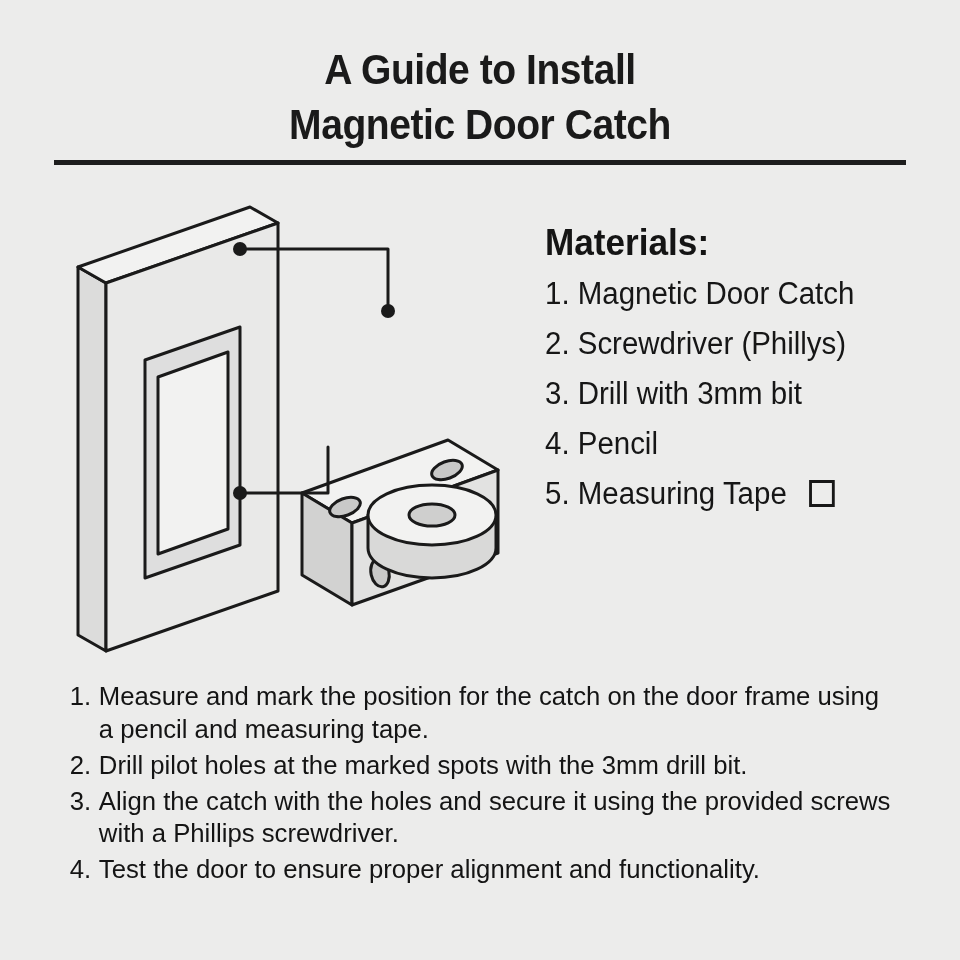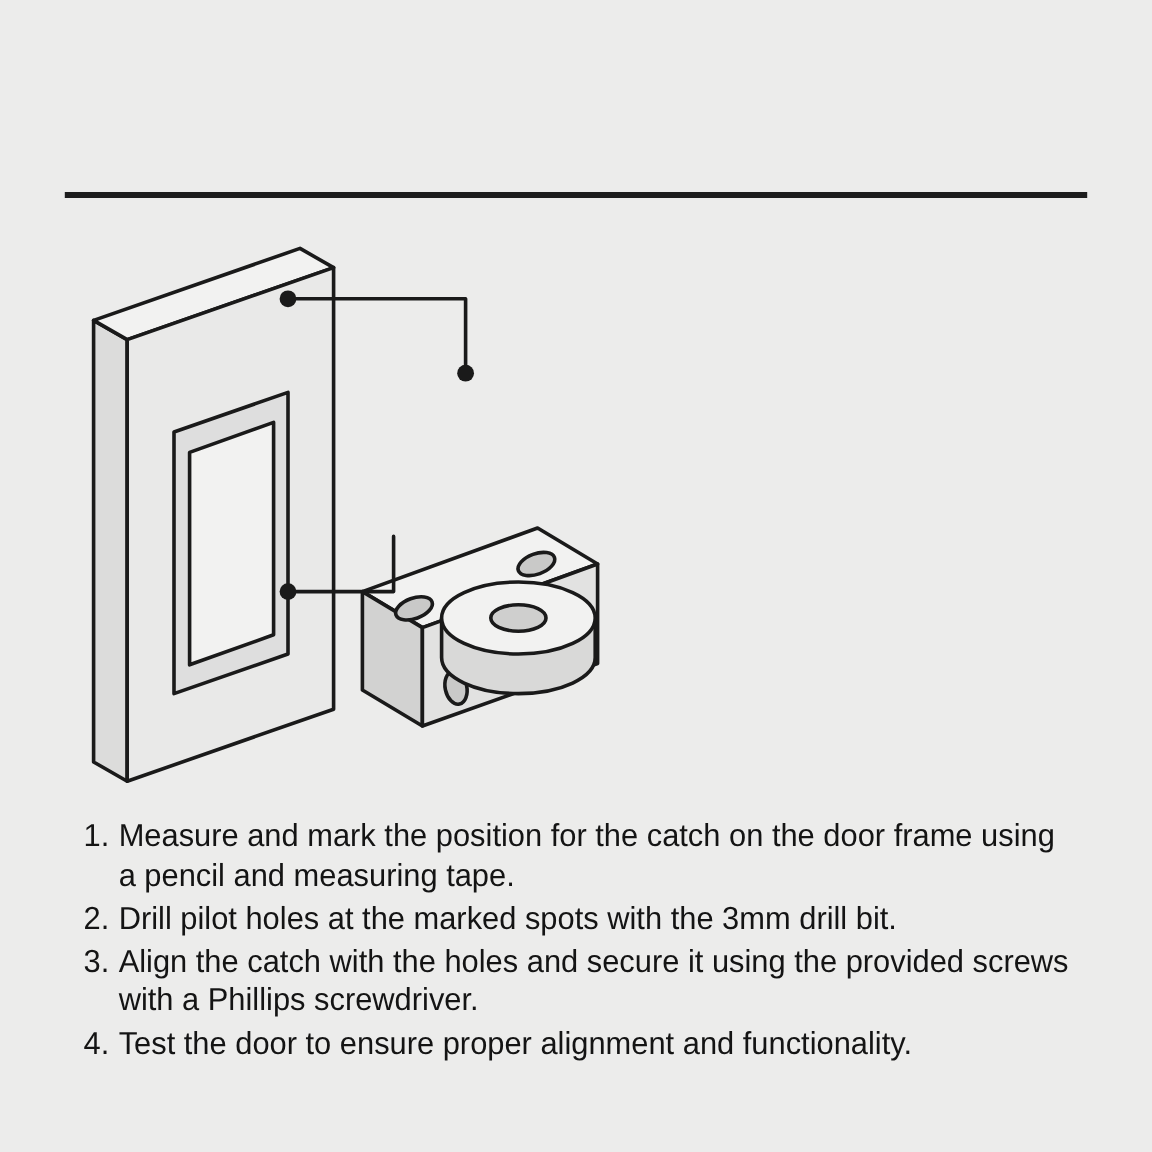--- a/index.html
+++ b/index.html
@@ -116,20 +116,24 @@
     left: 50px;
     width: 490px;
     height: 470px;
   }
 </style>
 </head>
 <body>
 
 <div id="page">
 
+  <div id="title-block">
+    <div class="title-line">A Guide to Install</div>
+    <div class="title-line">Magnetic Door Catch</div>
+  </div>
   <div id="title-rule"></div>
 
   <div id="illustration">
     <svg width="490" height="470" viewBox="0 0 490 470" xmlns="http://www.w3.org/2000/svg">
       <g fill="none" stroke="#1a1a1a" stroke-width="3" stroke-linejoin="round" stroke-linecap="round">
 
         <g>
           <polygon points="28,82 28,450 56,466 56,98" fill="#dcdcdb"></polygon>
           <polygon points="28,82 200,22 228,38 56,98" fill="#f2f2f1"></polygon>
 
@@ -168,20 +172,32 @@
           <path d="M190 64 L338 64 L338 120" transform="translate(0,0)"></path>
           <path d="M190 308 L278 308 L278 262" transform="translate(0,0)"></path>
         </g>
         <circle cx="190" cy="64" r="7" fill="#1a1a1a" stroke="none"></circle>
         <circle cx="190" cy="308" r="7" fill="#1a1a1a" stroke="none"></circle>
         <circle cx="338" cy="126" r="7" fill="#1a1a1a" stroke="none"></circle>
       </g>
     </svg>
   </div>
 
+  <div id="materials">
+    <div id="materials-heading">Materials:</div>
+
+    <div class="material-item">1. Magnetic Door Catch</div>
+    <div class="material-item">2. Screwdriver (Phillys)</div>
+    <div class="material-item">3. Drill with 3mm bit</div>
+    <div class="material-item">4. Pencil</div>
+    <div class="material-item mat-row">
+      <span>5. Measuring Tape</span>
+      <span id="tape-square"></span>
+    </div>
+  </div>
 
   <div id="steps">
     <div class="step">
       <span class="step-num">1.</span>
       <span class="step-text">Measure and mark the position for the catch on the door frame using a pencil and measuring tape.</span>
     </div>
     <div class="step">
       <span class="step-num">2.</span>
       <span class="step-text">Drill pilot holes at the marked spots with the 3mm drill bit.</span>
     </div>

